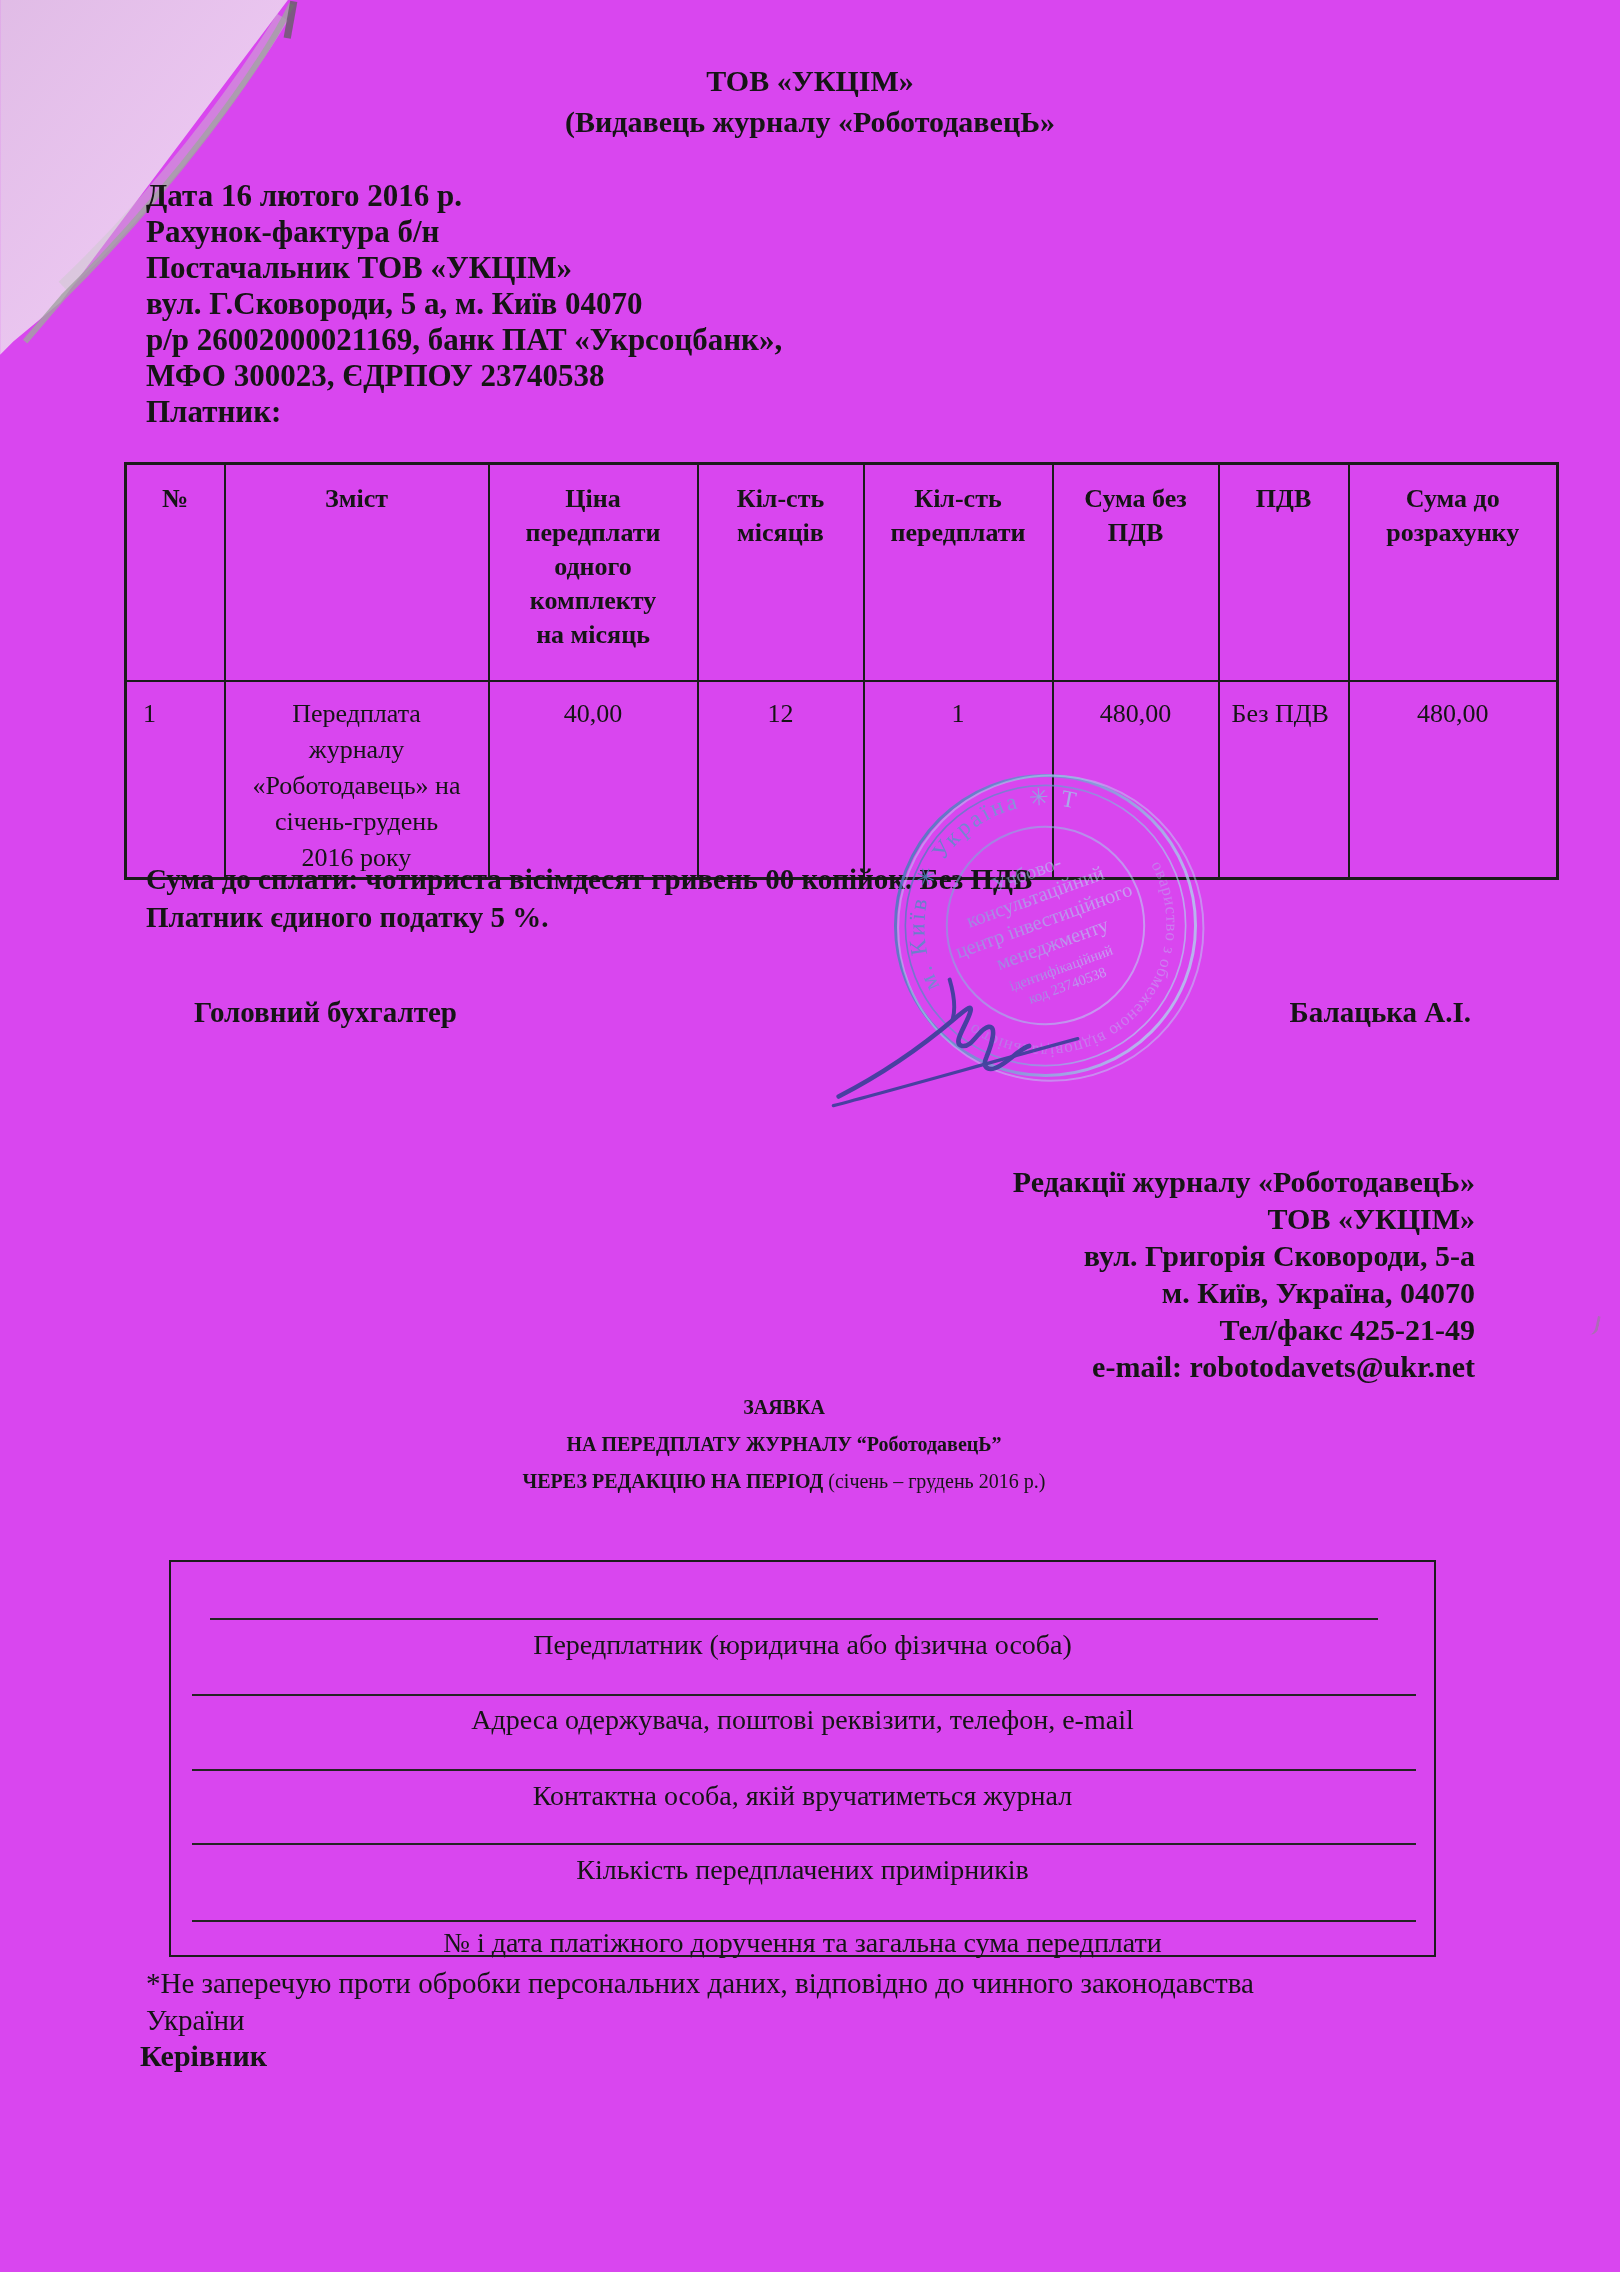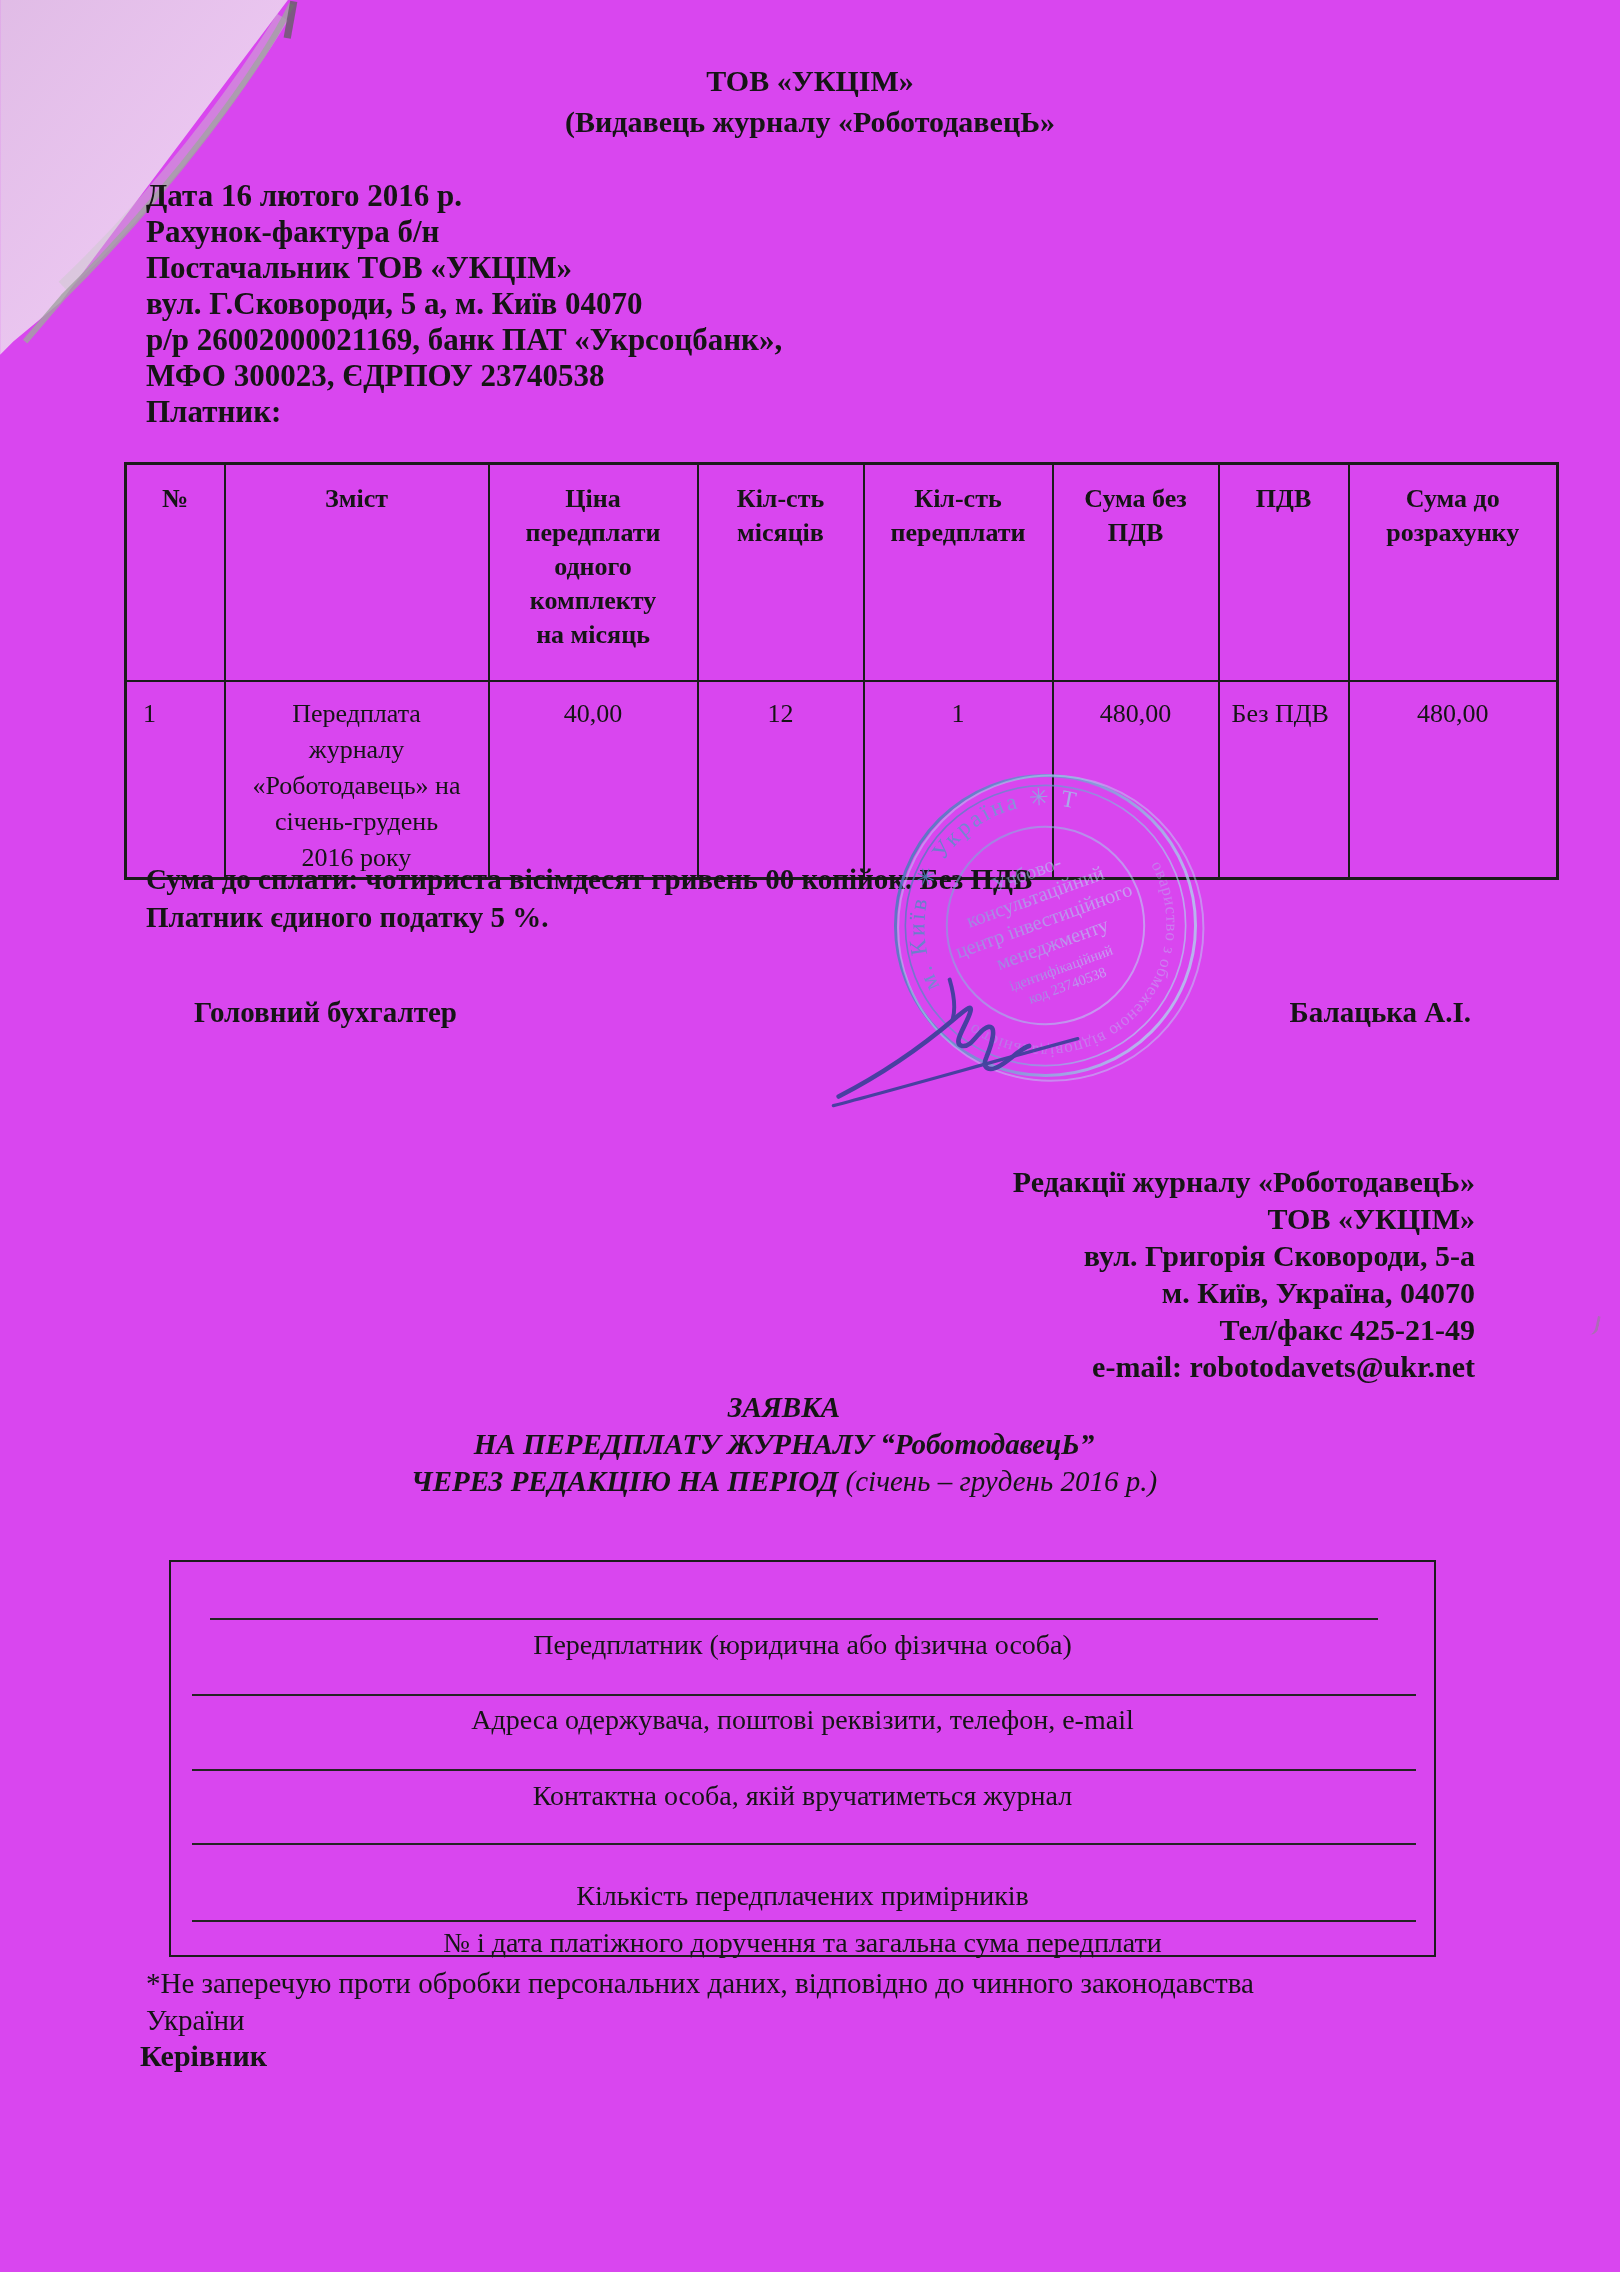--- a/index.html
+++ b/index.html
@@ -33,21 +33,21 @@
   td.c-content{padding-left:26px;padding-right:26px;}
   td.c-vat{text-align:left;padding-left:12px;font-size:26px;}
   
   .totals{left:146px;top:860px;font-weight:bold;font-size:29px;line-height:38px;}
   
   .acc-title{left:194px;top:996px;font-weight:bold;font-size:29px;}
   .acc-name{right:149px;top:996px;font-weight:bold;font-size:29px;}
   
   .recipient{right:145px;top:1163px;text-align:right;font-weight:bold;font-size:30px;line-height:37px;}
   
-  .app-titles{left:0;top:1389px;width:1568px;text-align:center;font-weight:bold;font-size:29px;line-height:37px;font-style:italic;}
+  .app-titles{left:0;top:1389px;width:1568px;text-align:center;font-weight:bold;font-size:20px;line-height:37px;}
   .app-titles .normal{font-weight:normal;}
   
   .form-box{left:169px;top:1560px;width:1263px;height:393px;border:2.6px solid #1c1c1c;}
   .fline{position:absolute;border-top:2px solid #242424;height:0;}
   .flabel{position:absolute;left:0;width:100%;text-align:center;font-size:28px;line-height:33px;}
   
   .footnote{left:146px;top:1965px;font-size:29px;line-height:37px;}
   .director{left:140px;top:2039px;font-weight:bold;font-size:30px;}
   
   .speck{left:1587px;top:1315px;width:9.2px;height:20px;border-right:3.3px solid #8a8a8a;border-radius:0 0 8px 0;transform:rotate(12deg);opacity:.55;}
@@ -189,21 +189,21 @@
   </div>
 
   <div class="abs form-box">
     <div class="fline" style="left:39px;right:56px;top:56px;"></div>
     <div class="flabel" style="top:66px;">Передплатник  (юридична  або фізична особа)</div>
     <div class="fline" style="left:21px;right:18.4px;top:132px;"></div>
     <div class="flabel" style="top:141px;">Адреса одержувача, поштові реквізити, телефон, e-mail</div>
     <div class="fline" style="left:21px;right:18.4px;top:207px;"></div>
     <div class="flabel" style="top:217px;">Контактна особа, якій вручатиметься журнал</div>
     <div class="fline" style="left:21px;right:18.4px;top:281px;"></div>
-    <div class="flabel" style="top:291px;margin-top:26px;">Кількість передплачених примірників</div>
+    <div class="flabel" style="top:291px;">Кількість передплачених примірників</div>
     <div class="fline" style="left:21px;right:18.4px;top:358px;"></div>
     <div class="flabel" style="top:364px;">№ і дата платіжного доручення та  загальна сума передплати</div>
   </div>
 
   <div class="abs footnote">
     <div>*Не заперечую проти обробки персональних даних, відповідно до чинного законодавства</div>
     <div>України</div>
   </div>
   <div class="abs director">Керівник</div>
 

